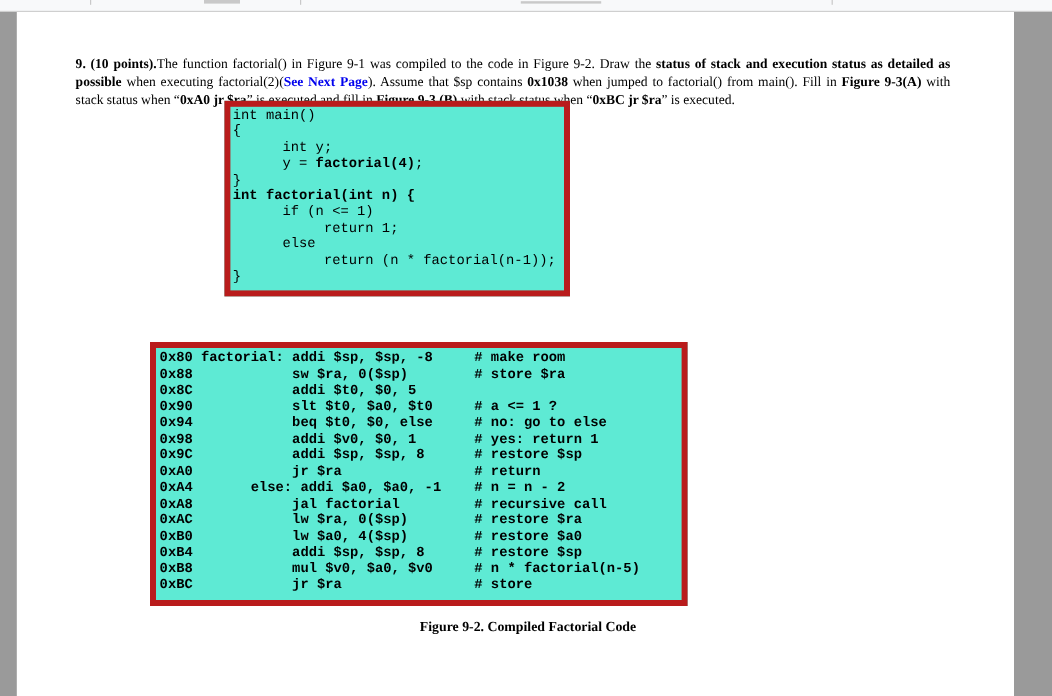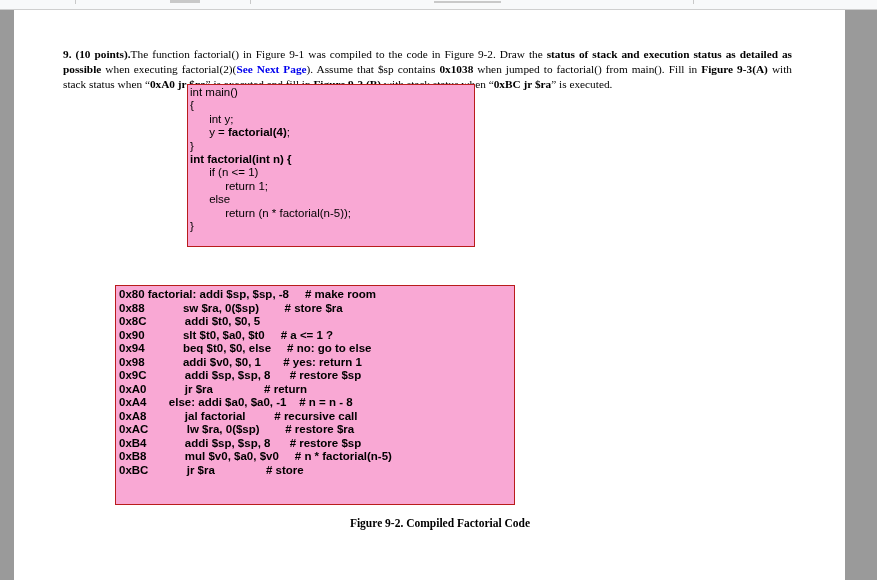--- a/index.html
+++ b/index.html
@@ -21,25 +21,25 @@
     position:absolute;left:14px;top:10px;width:831px;height:570px;
     background:#ffffff;z-index:1;
   }
   .question{
     position:absolute;left:49px;top:26px;width:729px;
     font-size:11.3px;line-height:15px;text-align:justify;
   }
   .b{font-weight:bold;text-align:right;}
   .link{color:#0000ee;font-weight:bold;}
   .codebox{
-    position:absolute;box-sizing:border-box;border:1px solid #b91c1c;background:#f9a8d4;
-    font-family:Liberation Sans, sans-serif;font-size:11.5px;
+    position:absolute;box-sizing:border-box;border:5px solid #b91c1c;background:#5eead4;
+    font-family:Liberation Mono, monospace;font-size:11.5px;
   }
   #fig1box{left:173px;top:74px;width:288px;height:163px;padding:1px 0 0 2px;line-height:13.4px;}
-  #fig2box{left:101px;top:275px;width:400px;height:220px;padding:2px 0 0 3px;line-height:13.5px;}
+  #fig2box{left:111px;top:275px;width:448px;height:220px;padding:2px 0 0 3px;line-height:13.5px;}
   .codeline{white-space:pre;}
   .asmline{white-space:pre;font-weight:bold;}
   .caption{
     position:absolute;left:56px;width:740px;text-align:center;
     font-weight:bold;font-size:11.5px;
   }
   #cap1{top:250px;margin-top:44px;}
   #cap2{top:507px;}
 </style>
 </head>
@@ -61,40 +61,41 @@
     <div>
         <div class="codeline"><span>int main()</span></div>
         <div class="codeline"><span>{</span></div>
         <div class="codeline"><span>      int y;</span></div>
         <div class="codeline"><span>      y = </span><span class="b">factorial(4)</span><span>;</span></div>
         <div class="codeline"><span>}</span></div>
         <div class="codeline"><span class="b">int factorial(int n) {</span></div>
         <div class="codeline"><span>      if (n &lt;= 1)</span></div>
         <div class="codeline"><span>           return 1;</span></div>
         <div class="codeline"><span>      else</span></div>
-        <div class="codeline"><span>           return (n * factorial(n-5));</span></div>
+        <div class="codeline"><span>           return (n * factorial(n-1));</span></div>
         <div class="codeline"><span>}</span></div>
       </div>
   </div>
 
   <div class="caption" id="cap1">Figure 9-1. C code (Factorial)</div>
 
   <div class="codebox" id="fig2box">
     <div>
         <div class="asmline">0x80 factorial: addi $sp, $sp, -8     # make room</div>
         <div class="asmline">0x88            sw $ra, 0($sp)        # store $ra</div>
         <div class="asmline">0x8C            addi $t0, $0, 5</div>
         <div class="asmline">0x90            slt $t0, $a0, $t0     # a &lt;= 1 ?</div>
         <div class="asmline">0x94            beq $t0, $0, else     # no: go to else</div>
         <div class="asmline">0x98            addi $v0, $0, 1       # yes: return 1</div>
         <div class="asmline">0x9C            addi $sp, $sp, 8      # restore $sp</div>
         <div class="asmline">0xA0            jr $ra                # return</div>
-        <div class="asmline">0xA4       else: addi $a0, $a0, -1    # n = n - 8</div>
+        <div class="asmline">0xA4       else: addi $a0, $a0, -1    # n = n - 2</div>
         <div class="asmline">0xA8            jal factorial         # recursive call</div>
         <div class="asmline">0xAC            lw $ra, 0($sp)        # restore $ra</div>
+        <div class="asmline">0xB0            lw $a0, 4($sp)        # restore $a0</div>
         <div class="asmline">0xB4            addi $sp, $sp, 8      # restore $sp</div>
         <div class="asmline">0xB8            mul $v0, $a0, $v0     # n * factorial(n-5)</div>
         <div class="asmline">0xBC            jr $ra                # store</div>
       </div>
   </div>
 
   <div class="caption" id="cap2">Figure 9-2. Compiled Factorial Code</div>
 
 </div>
 

